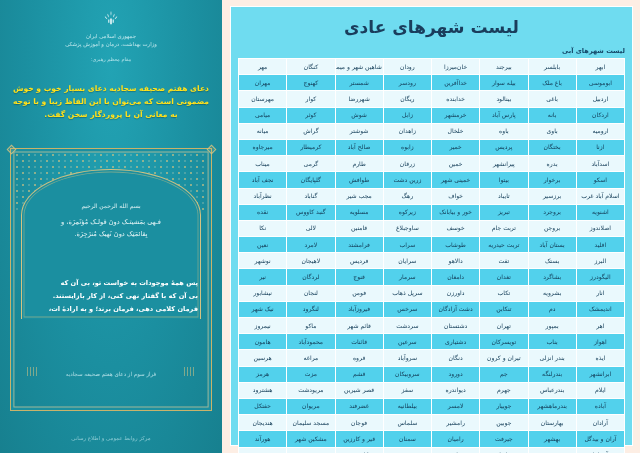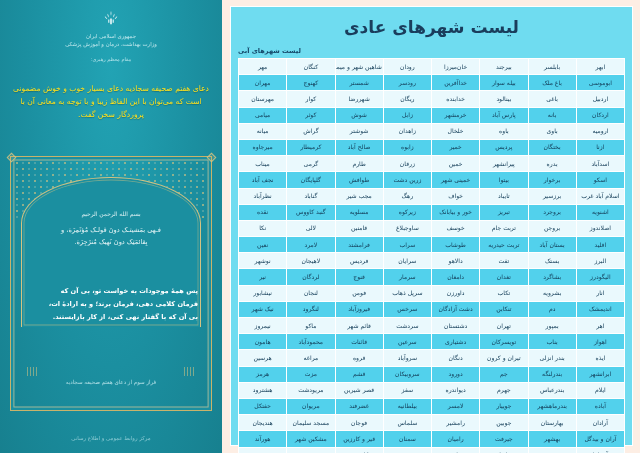--- a/index.html
+++ b/index.html
@@ -36,31 +36,30 @@
     color:#cfeff3; font-size:5.4px; letter-spacing:.2px;
     line-height:1.55; opacity:.92;
   }
   .leader-label {
     margin-top:7px;
     color:#bfe9ef; font-size:5px; opacity:.9;
   }
   .quote {
     position:absolute; top:82px; left:8px; right:8px;
     color:#ffe11c;
-    font-size:7.6px; font-weight:normal;
+    font-size:7.6px; font-weight:bold;
     line-height:1.72; text-align:center;
     text-shadow:0 1px 1px rgba(0,0,0,.25);
   }
 
   
   .arch-frame {
     position:absolute; top:148px; left:10px; right:10px; bottom:42px;
     border:1.2px solid #c9b36a;
     box-shadow:inset 0 0 0 2.4px #1b8fa0, inset 0 0 0 3.4px #9fb89a;
-    margin-top:8px;
   }
   .arch-pattern {
     position:absolute; top:3px; left:3px; right:3px; height:62px;
     background-image:
       radial-gradient(circle at 3px 3px, rgba(212,195,130,.62) 1.05px, transparent 1.3px),
       radial-gradient(circle at 9px 9px, rgba(212,195,130,.62) 1.05px, transparent 1.3px),
       radial-gradient(circle at 3px 9px, rgba(170,200,180,.35) .7px, transparent 1px),
       radial-gradient(circle at 9px 3px, rgba(170,200,180,.35) .7px, transparent 1px);
     background-size:12px 12px,12px 12px,12px 12px,12px 12px;
     -webkit-mask-image:linear-gradient(#000,#000);
@@ -125,21 +124,21 @@
     color:#1a3d5c;
     font-size:17px; font-weight:bold;
     letter-spacing:-.3px;
     padding:4px 0 5px;
   }
   #title-rule {
     height:4px; background:#2f5f7d;
     border-radius:1px; margin:0 2px 5px;
   }
   #list-subtitle {
-    text-align:left; color:#164a6b;
+    text-align:right; color:#164a6b;
     font-size:6.6px; font-weight:bold;
     padding-bottom:3px;
   }
   table { width:100%; border-collapse:collapse; table-layout:fixed; }
   td {
     border:.6px solid #ffffff;
     text-align:center;
     font-size:6.1px;
     color:#123c57;
     height:16.2px;
@@ -183,22 +182,22 @@
       <div class="arch-cut"></div>
 
       <div class="arabic">
         <div class="bismillah">بسم الله الرحمن الرحیم</div>
         <div>فـهی بمَشیتـک دونَ قولـک مُؤتَمِرَة، و</div>
         <div>بِقائمَتِک دونَ نَهیک مُنزَجِرَة.</div>
       </div>
 
       <div class="translation">
         <div>پس همهٔ موجودات به خواست تو، بی آن که</div>
+        <div>بی آن که با گفتار نهی کنی، از کار بازایستند.</div>
         <div>فرمان کلامی دهی، فرمان برند؛ و به ارادهٔ ات،</div>
-        <div>بی آن که با گفتار نهی کنی، از کار بازایستند.</div>
       </div>
 
       <div class="attribution">فراز سوم از دعای هفتم صحیفه سجادیه</div>
       <div class="pillar l"></div>
       <div class="pillar r"></div>
     </div>
 
     <div class="credit">مرکز روابط عمومی و اطلاع رسانی</div>
   </div>
 </div>

